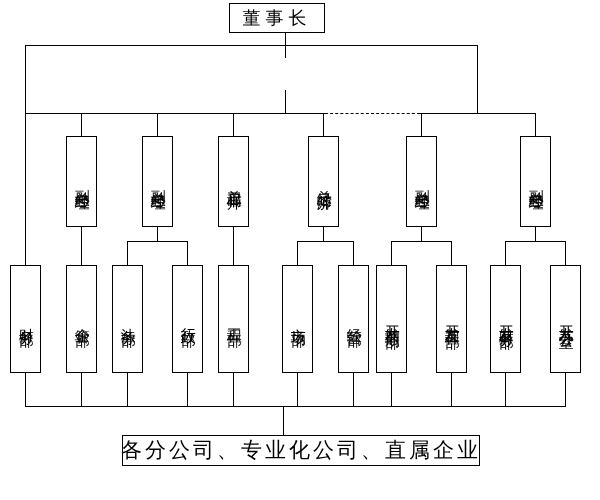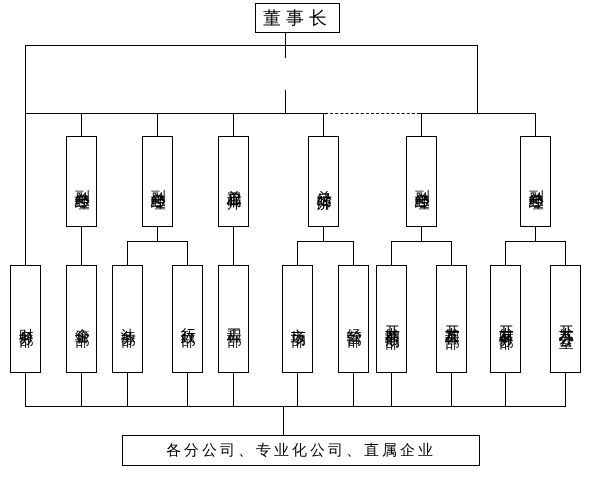--- a/index.html
+++ b/index.html
@@ -24,21 +24,21 @@
     box-sizing: border-box;
     display: flex;
     align-items: center;
     justify-content: center;
     color: #000000;
     font-family: "DejaVu Serif", serif;
     z-index: 3;
   }
   
   .node.horiz {
-    font-size: 15px;
+    font-size: 21px;
     letter-spacing: 3px;
     line-height: 1;
     white-space: nowrap;
   }
   .node.horiz.top-exec {
     font-size: 18px;
     letter-spacing: 5px;
   }
   
   .node.vert {
@@ -130,21 +130,21 @@
   <div class="line v" style="left:353px; top:373px; height:33px;"></div>
   <div class="line v" style="left:391px; top:373px; height:33px;"></div>
   <div class="line v" style="left:451px; top:373px; height:33px;"></div>
   <div class="line v" style="left:505px; top:373px; height:33px;"></div>
   <div class="line v" style="left:565px; top:373px; height:33px;"></div>
 
   <div class="line h" style="left:25px; top:406px; width:541px;"></div>
 
   <div class="line v" style="left:283px; top:406px; height:29px;"></div>
 
-  <div class="node horiz top-exec" style="left:255px; top:3px; width:85px; height:30px;">
+  <div class="node horiz top-exec" style="left:229px; top:3px; width:96px; height:30px;">
     <span>董事长</span>
   </div>
 
 
   <div class="node vert" style="left:66px; top:136px; width:31px; height:91px;">
     <span class="vtxt">副总经理</span>
   </div>
 
   <div class="node vert" style="left:142px; top:136px; width:31px; height:91px;">
     <span class="vtxt">副总经理</span>

